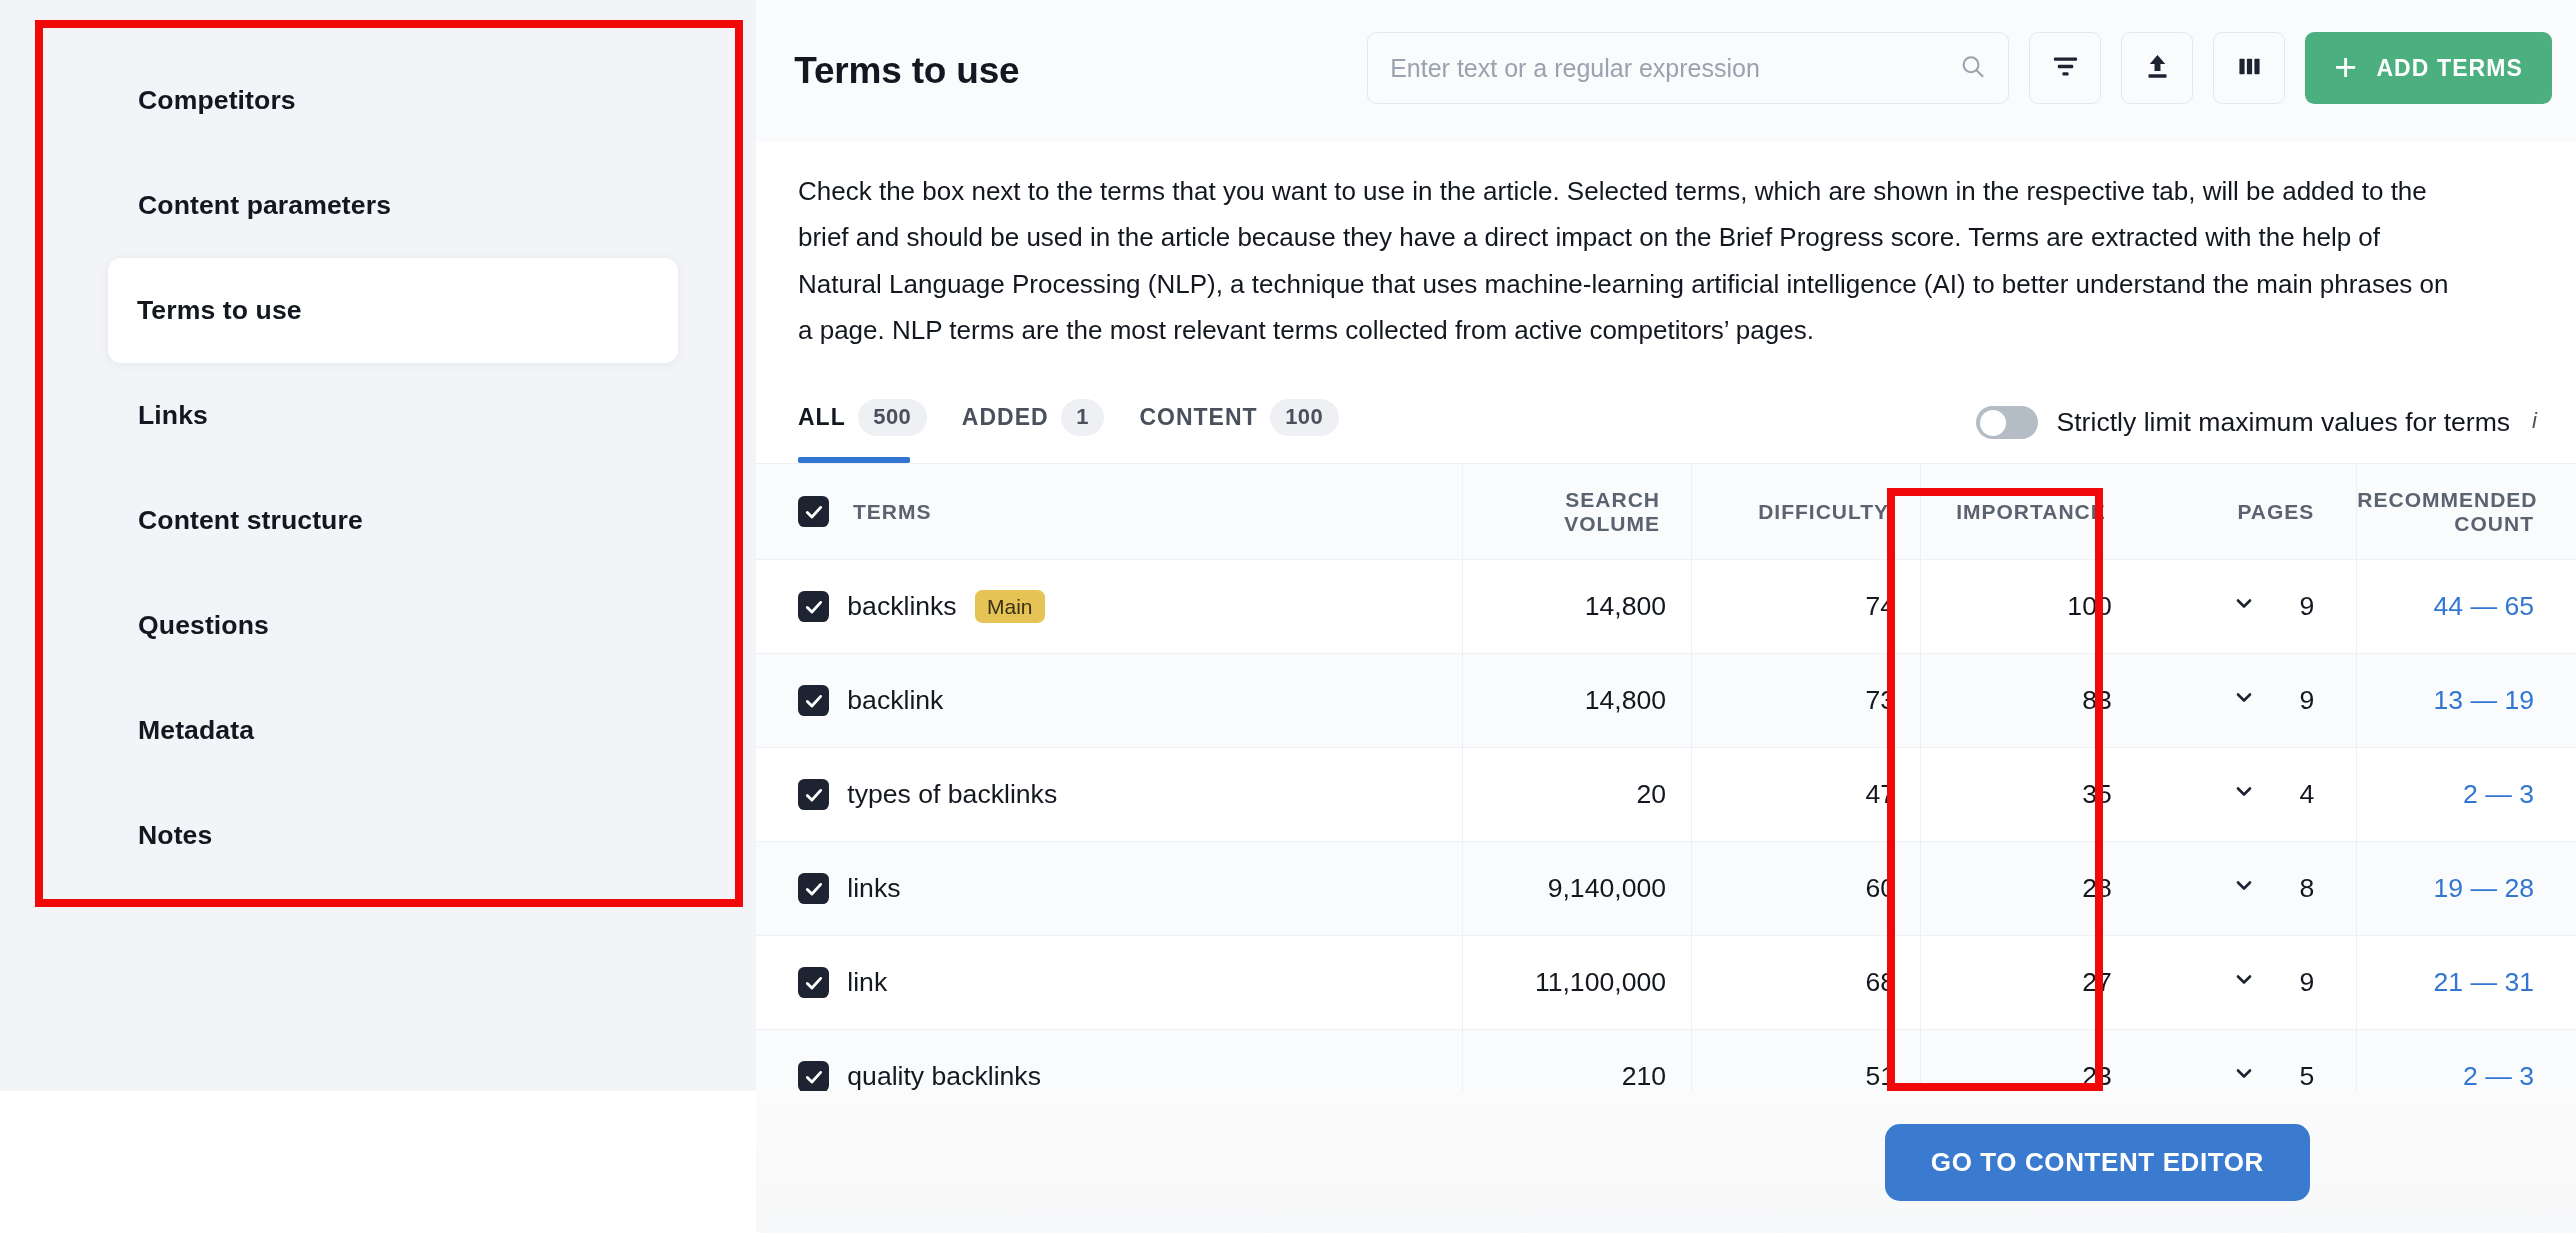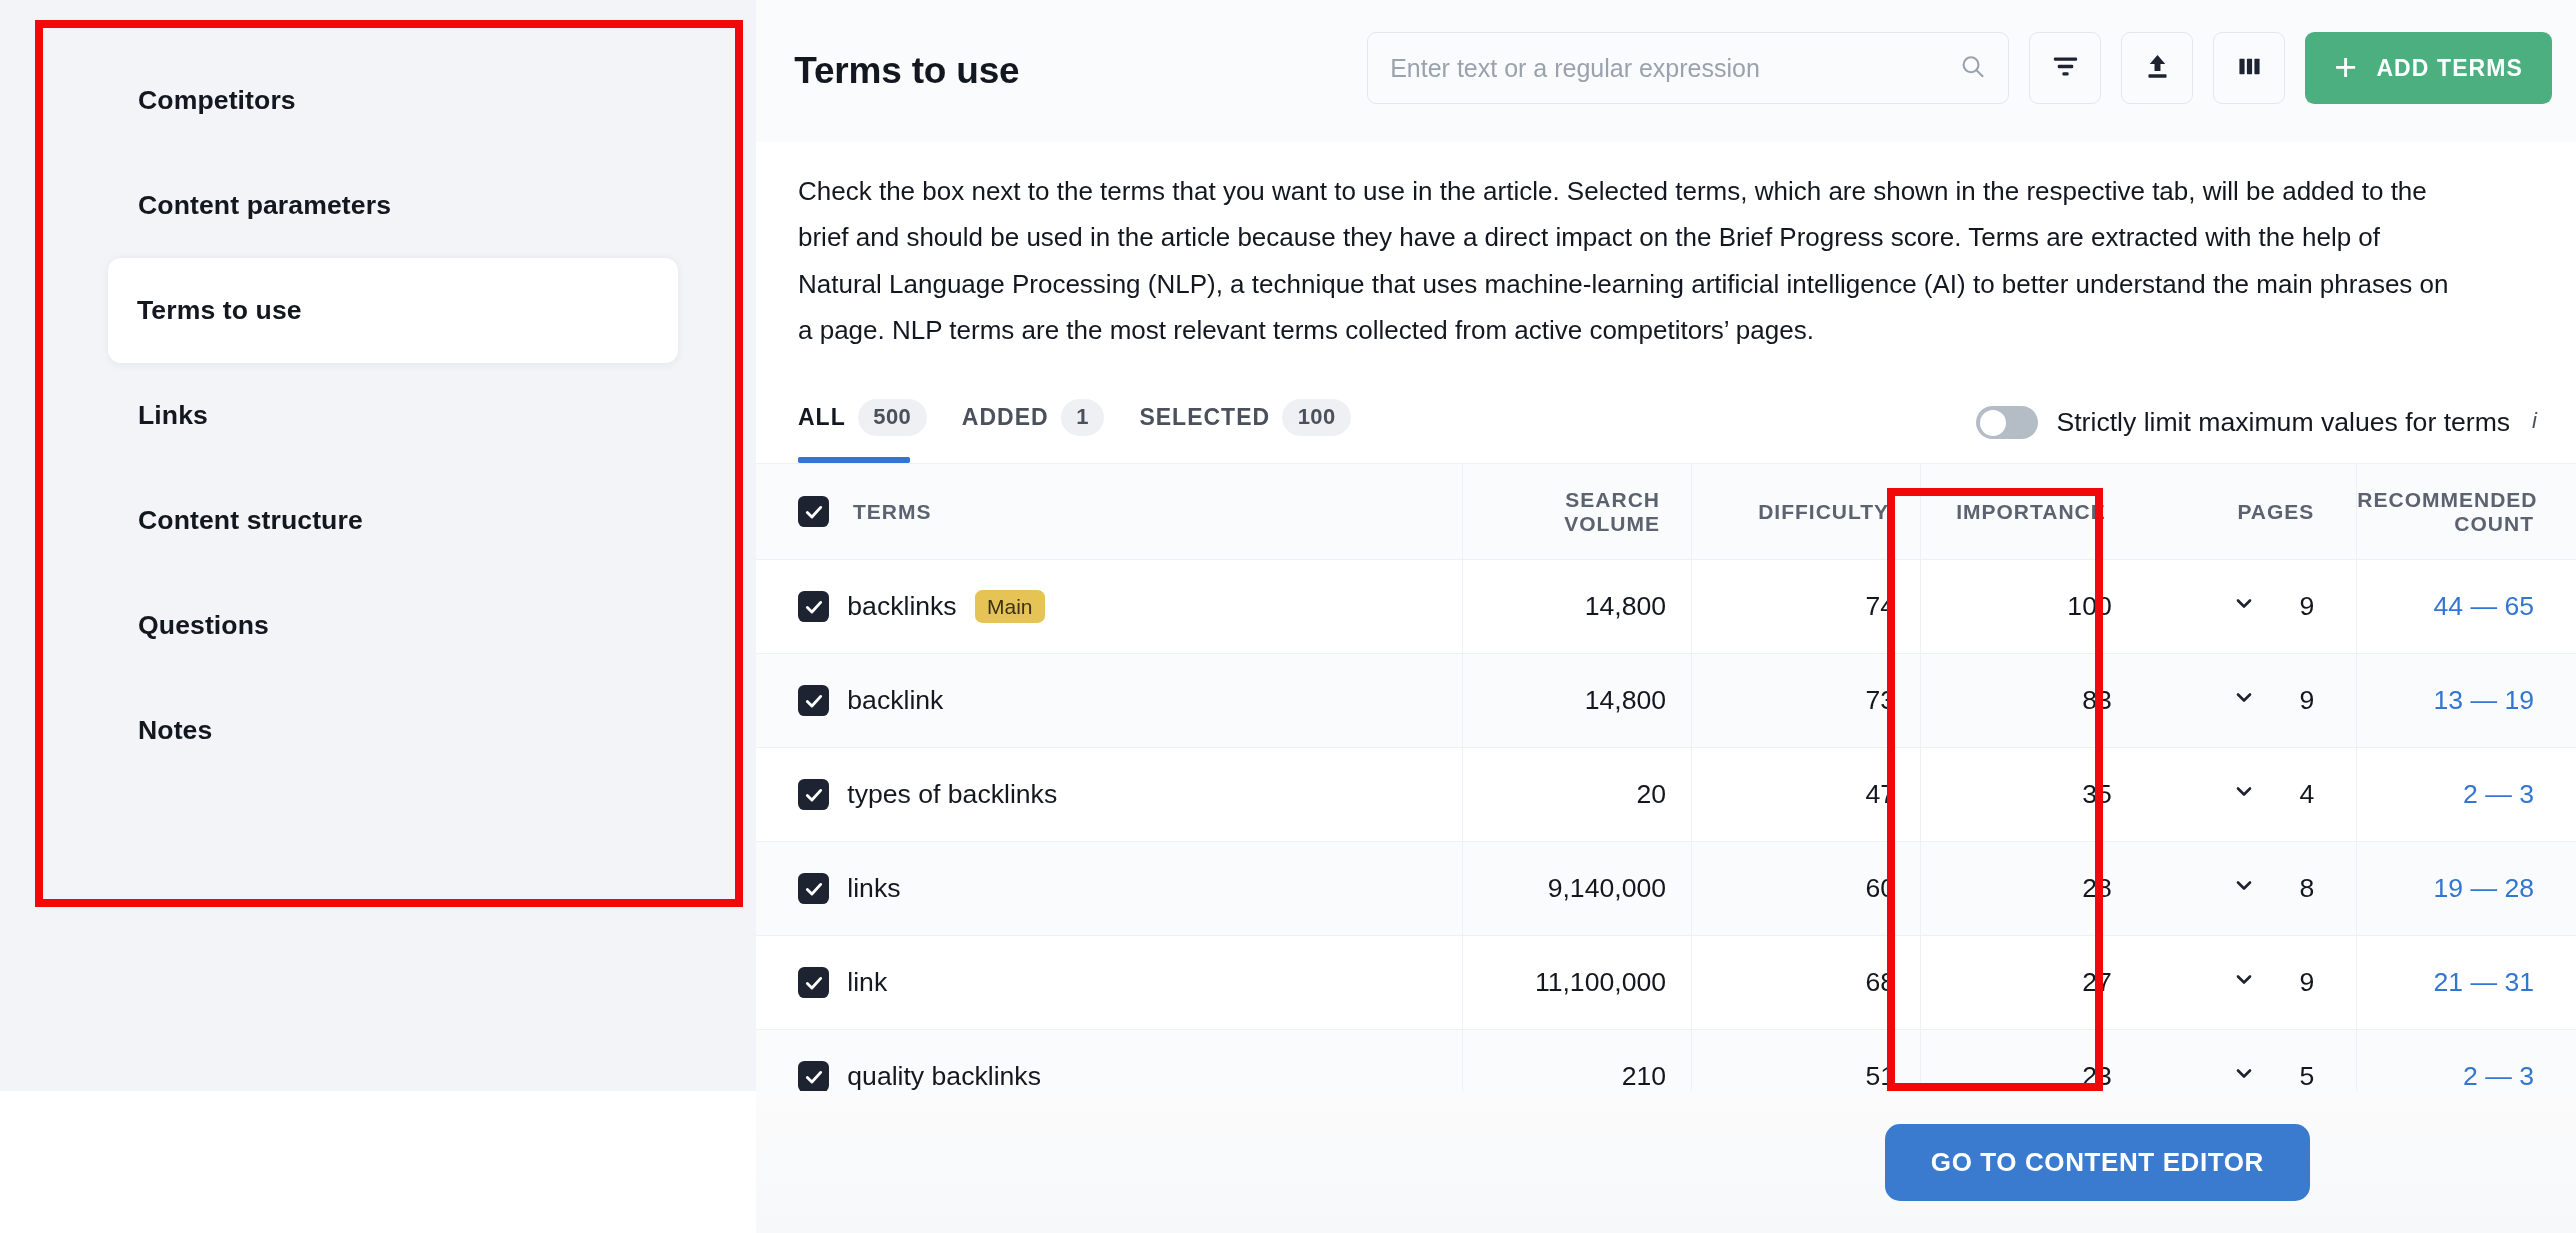--- a/index.html
+++ b/index.html
@@ -250,20 +250,23 @@
       <div class="side-item">
         <span>Links</span>
       </div>
       <div class="side-item">
         <span>Content structure</span>
       </div>
       <div class="side-item">
         <span>Questions</span>
       </div>
       <div class="side-item">
+        <span>Metadata</span>
+      </div>
+      <div class="side-item">
         <span>Notes</span>
       </div>
     </nav>
 
   <section class="main">
 
     <div class="topbar">
       <h1 class="page-title">Terms to use</h1>
 
       <div class="topbar-right">
@@ -321,21 +324,21 @@
       <div id="tabs-holder" style="display:flex;align-items:flex-end;">
           <div class="tab active">
             <span>ALL</span>
             <span class="pill">500</span>
           </div>
           <div class="tab">
             <span>ADDED</span>
             <span class="pill">1</span>
           </div>
           <div class="tab">
-            <span>SELECTED</span>
+            <span>CONTENT</span>
             <span class="pill">100</span>
           </div>
         </div>
 
       <div class="toggle-wrap">
         <div class="switch">
           <div class="knob"></div>
         </div>
         <span class="toggle-label">Strictly limit maximum values for terms</span>
         <span class="info-i">i</span>

